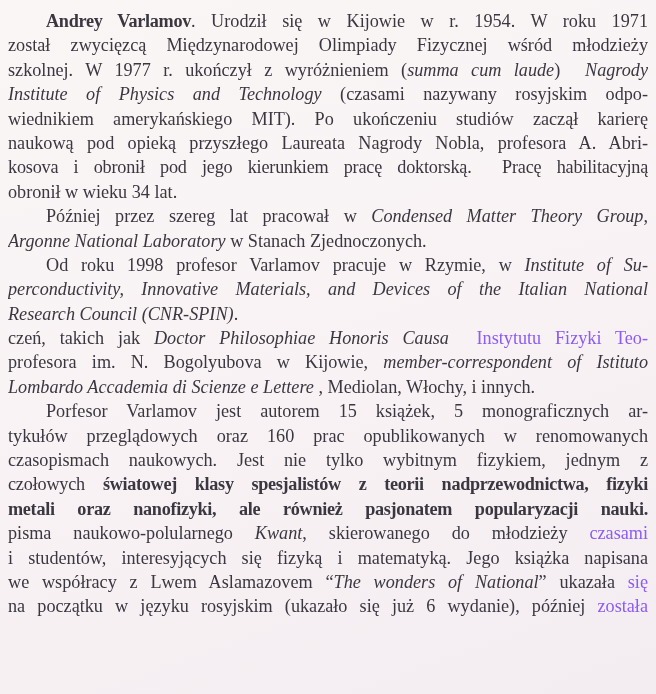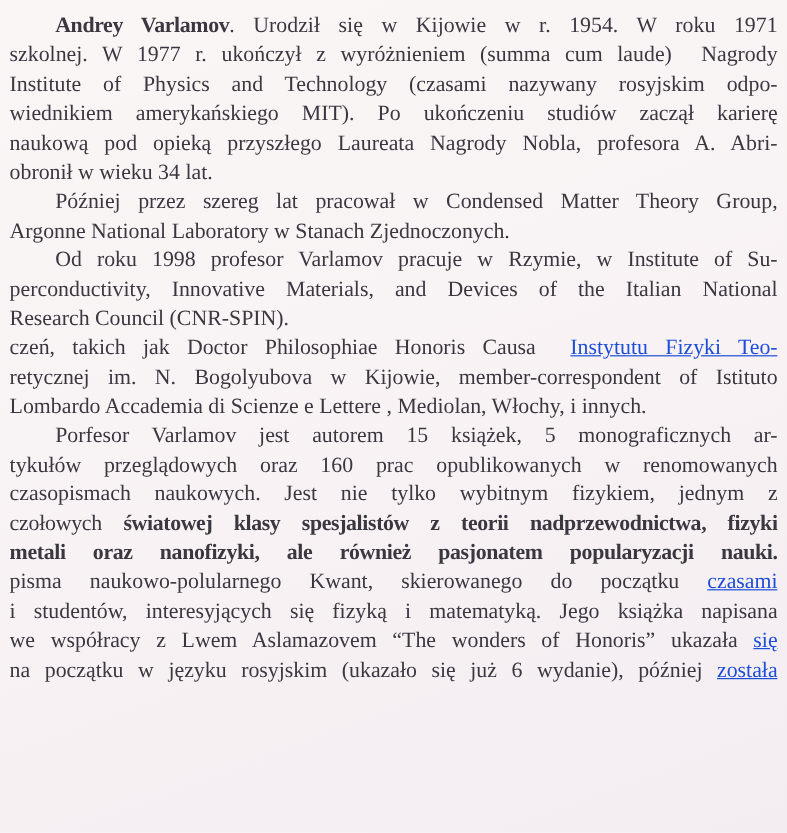--- a/index.html
+++ b/index.html
@@ -40,56 +40,58 @@
   }
   .line.tight {
     letter-spacing: -0.2px;
     word-spacing: -0.5px;
   }
   .b {
     font-weight: bold;
     letter-spacing: -0.3px;
   }
   .i {
+    font-style: italic;
   }
   .f {
-    color: #1d4ed8;
-    text-decoration: underline;
+    color: #8b5cf6;
   }
 </style>
 </head>
 <body>
 
 <div class="page">
     <div class="paragraph">
       <div class="line indent"><span class="b">Andrey Varlamov</span><span>. Urodził się w Kijowie w r. 1954. W roku 1971</span></div>
+      <div class="line"><span>został zwycięzcą Międzynarodowej Olimpiady Fizycznej wśród młodzieży</span></div>
       <div class="line"><span>szkolnej. W 1977 r. ukończył z wyróżnieniem (</span><span class="i">summa cum laude</span><span>)&nbsp; </span><span class="i">Nagrody</span></div>
       <div class="line"><span class="i">Institute of Physics and Technology</span><span> (czasami nazywany rosyjskim odpo-</span></div>
       <div class="line"><span>wiednikiem amerykańskiego MIT). Po ukończeniu studiów zaczął karierę</span></div>
       <div class="line"><span>naukową pod opieką przyszłego Laureata Nagrody Nobla, profesora A. Abri-</span></div>
+      <div class="line tight"><span>kosova i obronił pod jego kierunkiem pracę doktorską.&nbsp; Pracę habilitacyjną</span></div>
       <div class="line last"><span>obronił w wieku 34 lat.</span></div>
     </div>
     <div class="paragraph">
       <div class="line indent"><span>Później przez szereg lat pracował w </span><span class="i">Condensed Matter Theory Group</span><span>,</span></div>
       <div class="line last"><span class="i">Argonne National Laboratory</span><span> w Stanach Zjednoczonych.</span></div>
     </div>
     <div class="paragraph">
       <div class="line indent"><span>Od roku 1998 profesor Varlamov pracuje w Rzymie, w </span><span class="i">Institute of Su-</span></div>
       <div class="line"><span class="i">perconductivity, Innovative Materials, and Devices of the Italian National</span></div>
       <div class="line last"><span class="i">Research Council (CNR-SPIN)</span><span>.</span></div>
     </div>
     <div class="paragraph">
       <div class="line"><span>czeń, takich jak </span><span class="i">Doctor Philosophiae Honoris Causa</span><span>&nbsp; </span><span class="f">Instytutu Fizyki Teo-</span></div>
-      <div class="line"><span>retycznej im. N. Bogolyubova w Kijowie, </span><span class="i">member-correspondent of Istituto</span></div>
+      <div class="line"><span>profesora im. N. Bogolyubova w Kijowie, </span><span class="i">member-correspondent of Istituto</span></div>
       <div class="line last"><span class="i">Lombardo Accademia di Scienze e Lettere</span><span> , Mediolan, Włochy, i innych.</span></div>
     </div>
     <div class="paragraph">
       <div class="line indent"><span>Porfesor Varlamov jest autorem 15 książek, 5 monograficznych ar-</span></div>
       <div class="line"><span>tykułów przeglądowych oraz 160 prac opublikowanych w renomowanych</span></div>
       <div class="line"><span>czasopismach naukowych. Jest nie tylko wybitnym fizykiem, jednym z</span></div>
       <div class="line tight"><span>czołowych </span><span class="b">światowej klasy spesjalistów z teorii nadprzewodnictwa, fizyki</span></div>
       <div class="line tight"><span class="b">metali oraz nanofizyki, ale również pasjonatem popularyzacji nauki.</span></div>
-      <div class="line"><span>pisma naukowo-polularnego </span><span class="i">Kwant</span><span>, skierowanego do początku </span><span class="f">czasami</span></div>
+      <div class="line"><span>pisma naukowo-polularnego </span><span class="i">Kwant</span><span>, skierowanego do młodzieży </span><span class="f">czasami</span></div>
       <div class="line"><span>i studentów, interesyjących się fizyką i matematyką. Jego książka napisana</span></div>
-      <div class="line"><span>we współracy z Lwem Aslamazovem “</span><span class="i">The wonders of Honoris</span><span>” ukazała </span><span class="f">się</span></div>
+      <div class="line"><span>we współracy z Lwem Aslamazovem “</span><span class="i">The wonders of National</span><span>” ukazała </span><span class="f">się</span></div>
       <div class="line"><span>na początku w języku rosyjskim (ukazało się już 6 wydanie), później </span><span class="f">została</span></div>
     </div>
   </div>
 
 </body></html>

